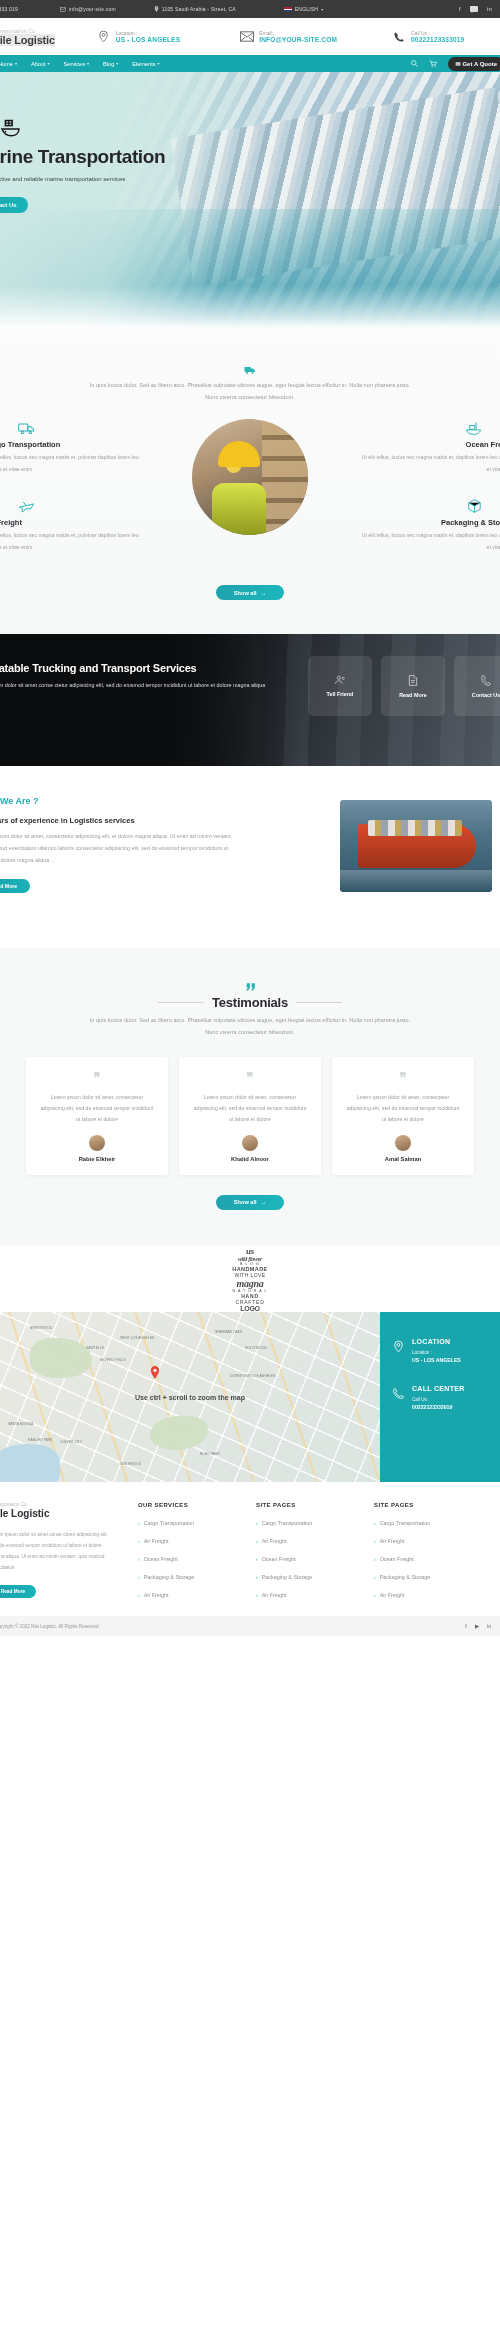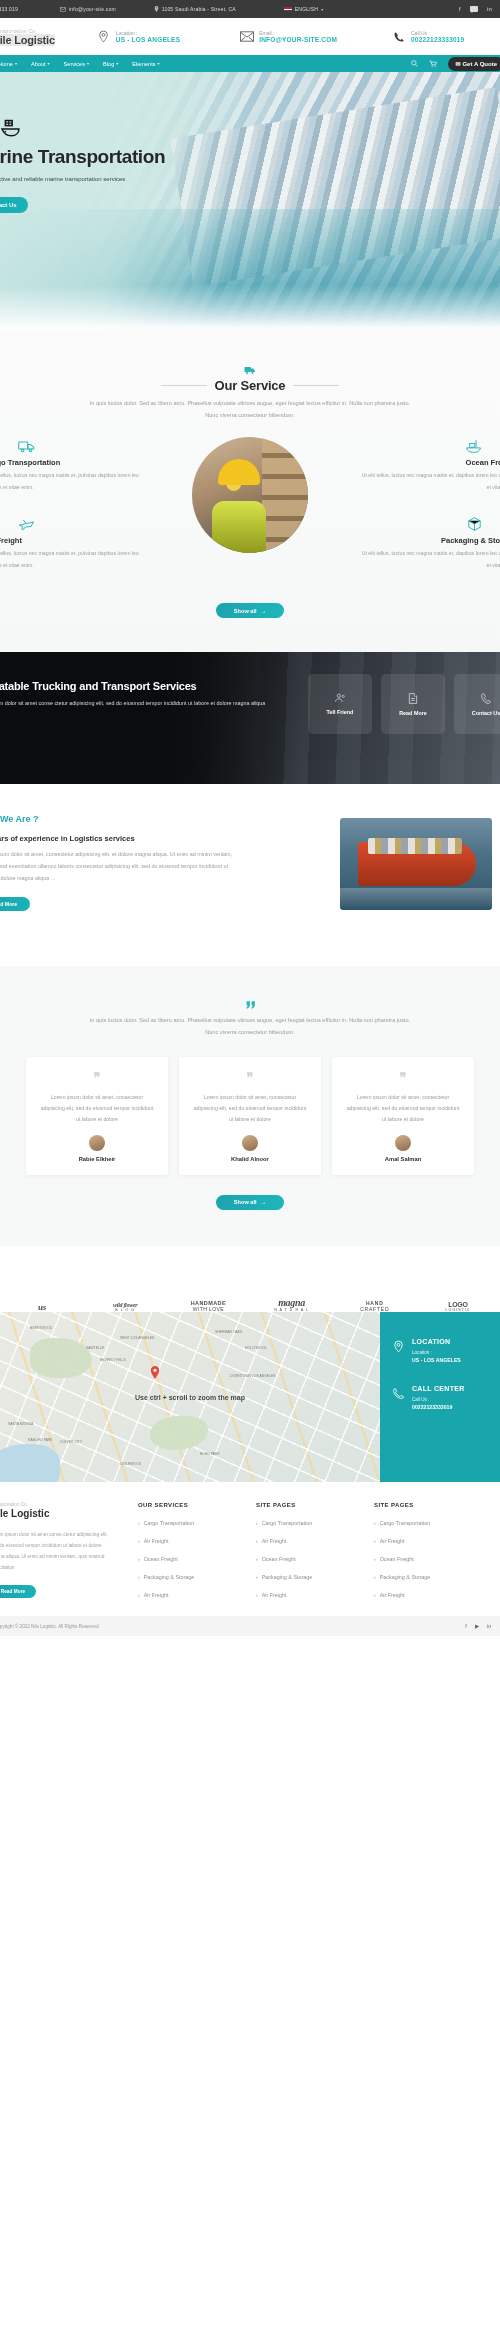--- a/index.html
+++ b/index.html
@@ -210,22 +210,22 @@
     display: flex; flex-direction: column; align-items: center;
     padding: 14px 14px 0; text-align: center;
   }
   .t-q { color: #cfd6d8; font-size: 13px; font-weight: bold; line-height: 1;}
   .t-txt { font-size: 5.2px; color: #9b9b9b; line-height: 2.1; margin-top: 8px; }
   .t-av { width: 16px; height: 16px; border-radius: 50%; margin-top: 10px;
           background: linear-gradient(160deg,#d3b08c,#8c6a4b); }
   .t-name { font-size: 5.8px; font-weight: bold; color: #2d2d33; margin-top: 5px; }
 
   
-  .logos { background: #fff; height: 66px; display: flex; align-items: flex-end;
-           justify-content: space-between; padding: 0 6px; }
+  .logos { background: #fff; height: 66px; display: flex; align-items: center;
+           justify-content: space-between; padding: 0 6px; flex-direction: column; }
   .logo-i { color: #2b2b2b; font-size: 6px; text-align: center; opacity: .85; width: 72px;}
   .logo-i .l-big { font-size: 9px; font-weight: bold; display:block; letter-spacing:-.3px;}
   .logo-i .l-sm { font-size: 3.6px; letter-spacing: 1px; display:block;}
 
   
   .map-wrap { position: relative; height: 170px; }
   .map {
     position: absolute; left: 0; top: 0; right: 0; bottom: 0;
     background:
       repeating-linear-gradient(24deg, rgba(255,255,255,.85) 0 1.5px, rgba(0,0,0,0) 1.5px 22px),
@@ -425,25 +425,20 @@
 
   <div class="section services">
     <div class="sec-ico">
       <svg width="12" height="10" viewBox="0 0 24 18">
           <rect x="1" y="3" width="13" height="10" rx="1.5" fill="#2ab5b9"></rect>
           <path d="M14 6h4l4 4v3h-8z" fill="#2ab5b9"></path>
           <circle cx="6" cy="15" r="2" fill="#2ab5b9"></circle>
           <circle cx="17" cy="15" r="2" fill="#2ab5b9"></circle>
         </svg>
     </div>
-    <div class="sec-title-row">
-      <div class="sec-line"></div>
-      <div class="sec-title">Our Service</div>
-      <div class="sec-line"></div>
-    </div>
     <div class="sec-sub">In quis luctus dolor. Sed ac libero arcu. Phasellus vulputate ultrices augue, eget feugiat lectus efficitur in. Nulla non pharetra justo. Nunc viverra consectetur bibendum.</div>
 
     <div class="svc-grid">
       <div class="svc-photo">
         <div class="w-shelf"></div>
         <div class="w-helm"></div>
         <div class="w-vest"></div>
       </div>
 
       <div class="svc-col svc-left">
@@ -555,20 +550,25 @@
       </div>
     </div>
   </div>
 
   <div class="section testi">
     <div class="sec-ico">
       <svg width="11" height="10" viewBox="0 0 20 18">
           <path d="M3 2h6v6c0 4-2 7-6 8V13c2-1 2-2 2-3H3z" fill="#2ab5b9"></path>
           <path d="M12 2h6v6c0 4-2 7-6 8V13c2-1 2-2 2-3h-2z" fill="#2ab5b9"></path>
         </svg>
+    </div>
+    <div class="sec-title-row">
+      <div class="sec-line"></div>
+      <div class="sec-title">Testimonials</div>
+      <div class="sec-line"></div>
     </div>
     <div class="sec-sub">In quis luctus dolor. Sed ac libero arcu. Phasellus vulputate ultrices augue, eget feugiat lectus efficitur in. Nulla non pharetra justo. Nunc viverra consectetur bibendum.</div>
 
     <div class="t-cards">
       <div class="t-card">
         <div class="t-q">❞</div>
         <div class="t-txt">Lorem ipsum dolor sit amet, consectetur adipisicing elit, sed do eiusmod tempor incididunt ut labore et dolore</div>
         <div class="t-av"></div>
         <div class="t-name">Rabie Elkheir</div>
       </div>

